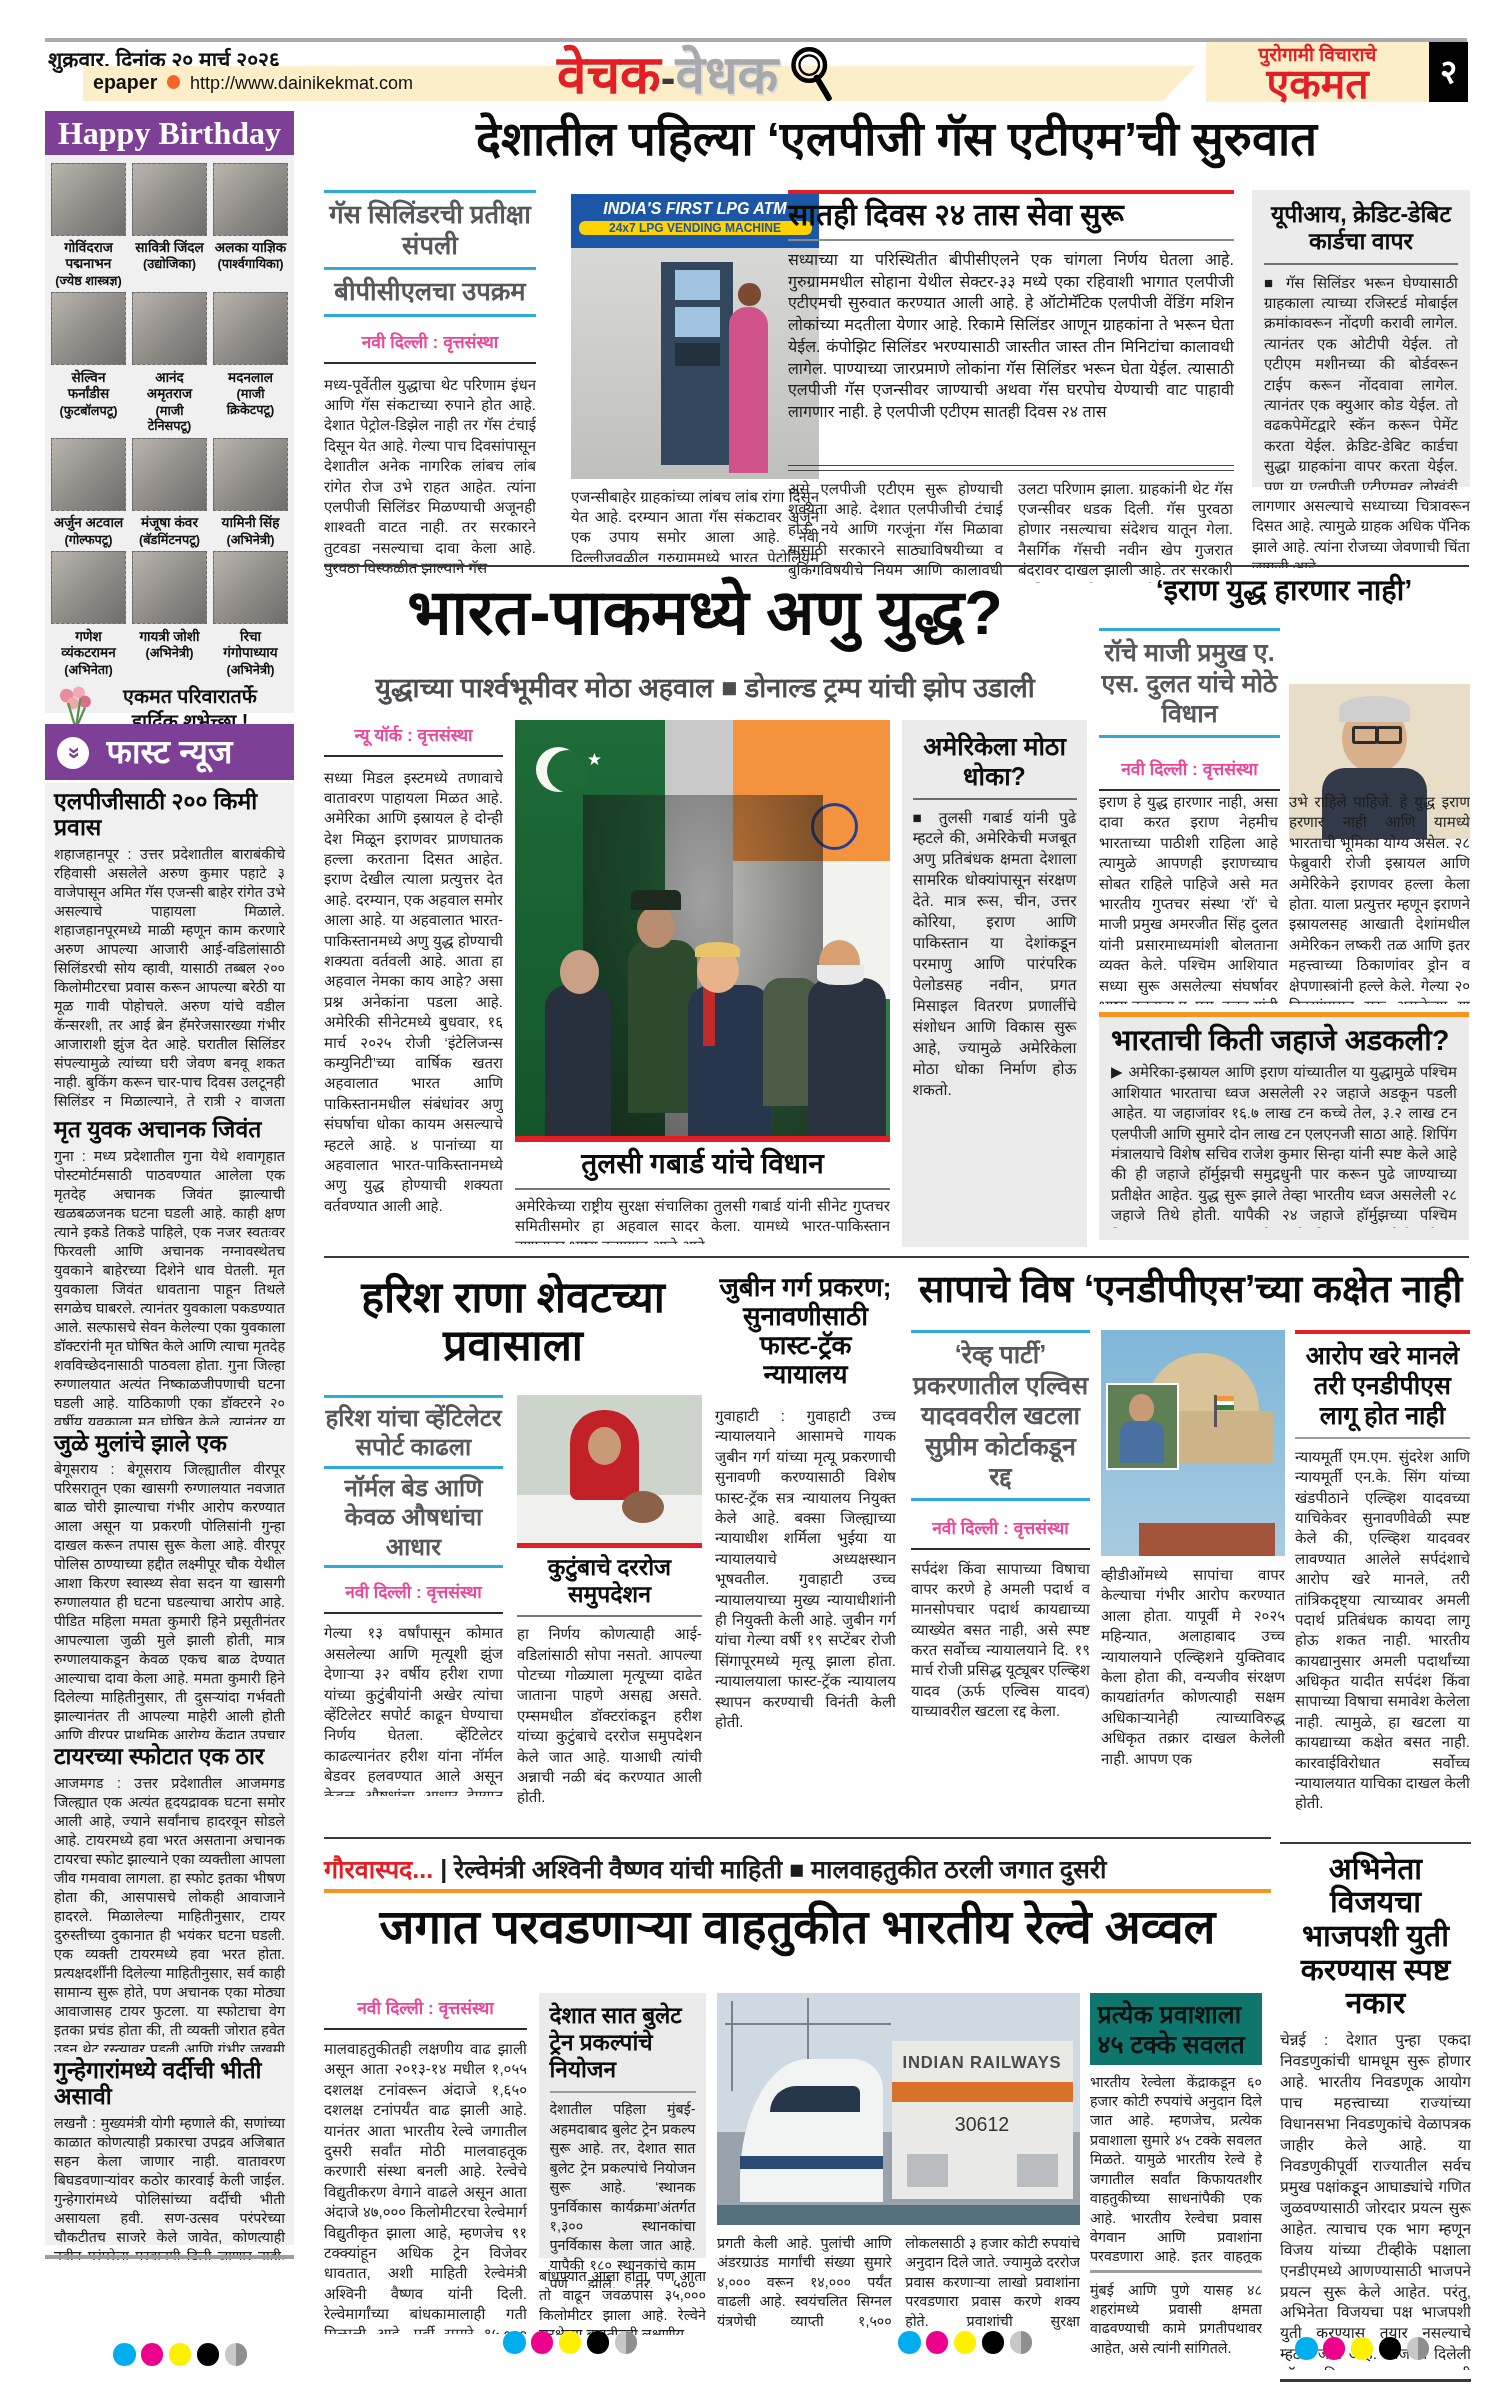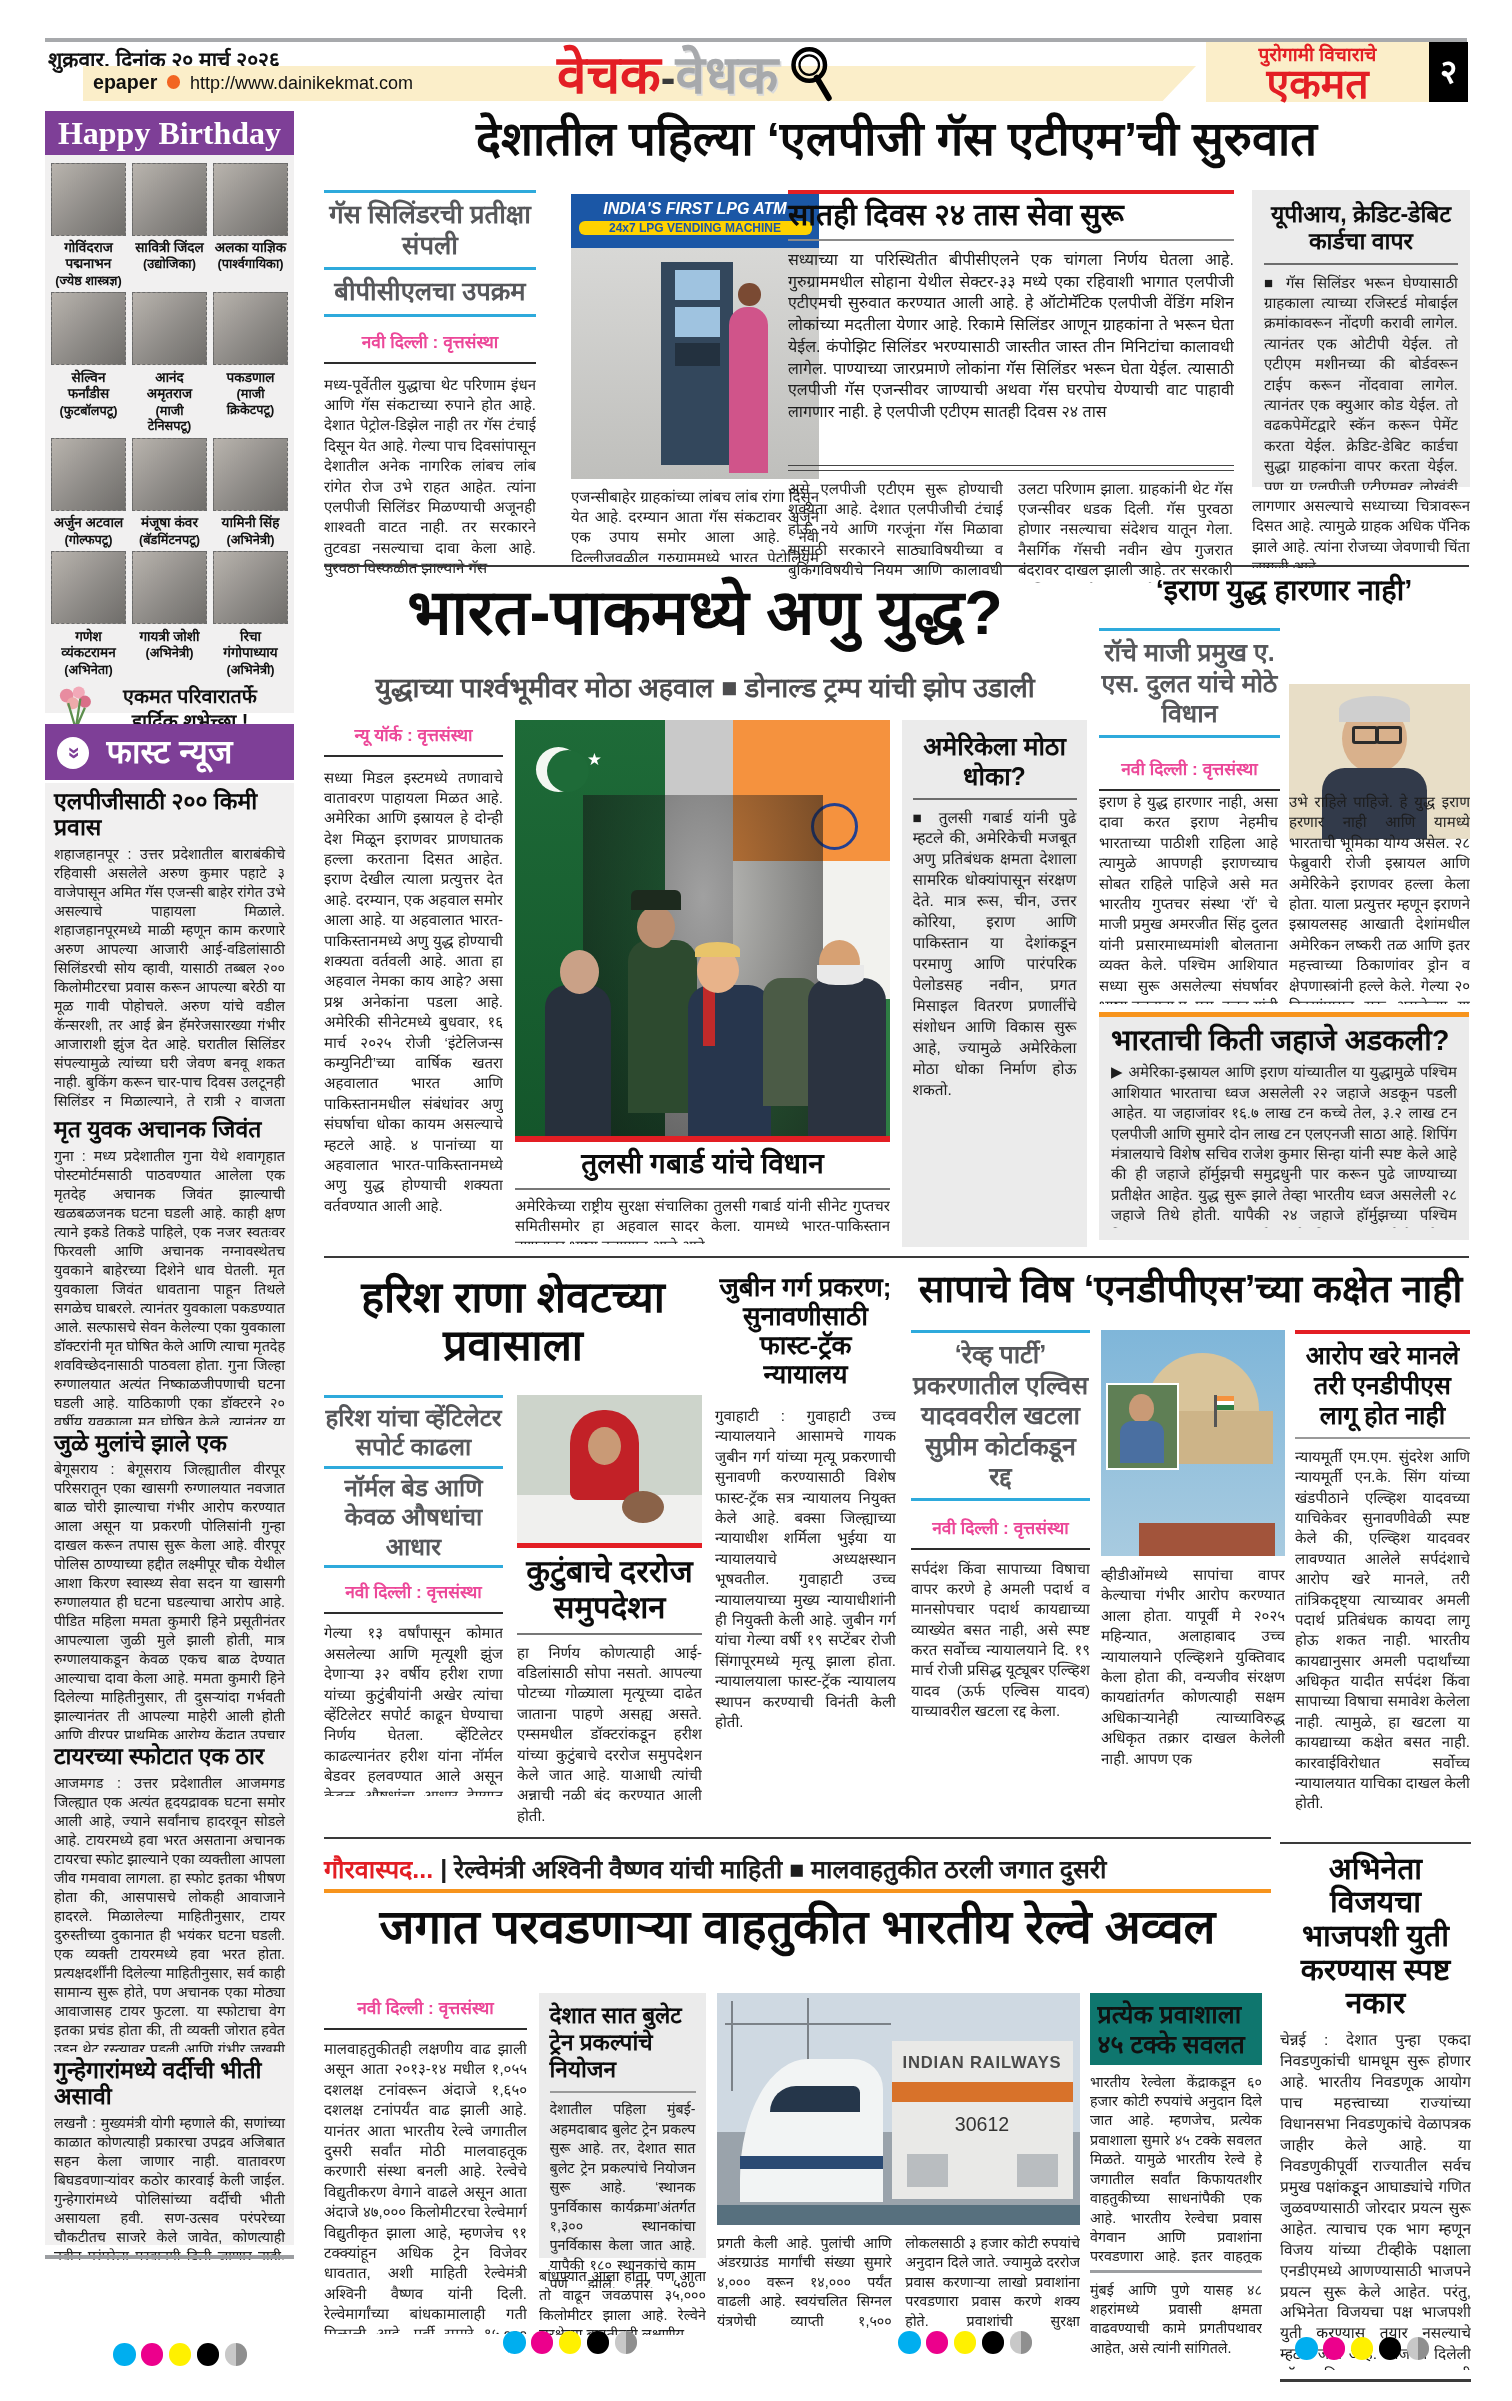--- a/index.html
+++ b/index.html
@@ -89,21 +89,21 @@
           <div class="bd-name">सेल्विन फर्नांडीस</div>
           <div class="bd-role">(फुटबॉलपटू)</div>
         </div>
       <div class="bd-cell">
           <div class="bd-photo"></div>
           <div class="bd-name">आनंद अमृतराज</div>
           <div class="bd-role">(माजी टेनिसपटू)</div>
         </div>
       <div class="bd-cell">
           <div class="bd-photo"></div>
-          <div class="bd-name">पकडणाल</div>
+          <div class="bd-name">मदनलाल</div>
           <div class="bd-role">(माजी क्रिकेटपटू)</div>
         </div>
       <div class="bd-cell">
           <div class="bd-photo"></div>
           <div class="bd-name">अर्जुन अटवाल</div>
           <div class="bd-role">(गोल्फपटू)</div>
         </div>
       <div class="bd-cell">
           <div class="bd-photo"></div>
           <div class="bd-name">मंजूषा कंवर</div>
@@ -308,21 +308,21 @@
     <div class="body-txt" style="height:173px;margin-top:9px;">गेल्या १३ वर्षांपासून कोमात असलेल्या आणि मृत्यूशी झुंज देणाऱ्या ३२ वर्षीय हरीश राणा यांच्या कुटुंबीयांनी अखेर त्यांचा व्हेंटिलेटर सपोर्ट काढून घेण्याचा निर्णय घेतला. व्हेंटिलेटर काढल्यानंतर हरीश यांना नॉर्मल बेडवर हलवण्यात आले असून केवळ औषधांचा आधार देण्यात येत आहे. त्यांची प्रकृती सध्या स्थिर आहे. त्यांच्यावर लक्ष ठेवण्यासाठी १० तज्ज्ञ डॉक्टरांचे</div>
   </div>
   <div class="abs" style="left:517px;top:1395px;width:185px;">
     <div class="ph" style="height:148px;background:#cdd4cb;">
       <div style="position:absolute;left:0;bottom:0;width:100%;height:48px;background:#f0f0ee;"></div>
       <div style="position:absolute;left:53px;top:15px;width:69px;height:90px;background:#c22127;border-radius:33px 33px 7.5px 7.5px;"></div>
       <div style="position:absolute;left:71px;top:32px;width:33px;height:38px;border-radius:50%;background:#c99a76;"></div>
       <div style="position:absolute;left:105px;bottom:19.6px;width:42px;height:32px;border-radius:50%;background:#8a6248;"></div>
     </div>
     <div style="height:5.3px;background:#e31e24;"></div>
-    <div class="caphead" style="font-size:31px;margin-top:6px;">कुटुंबाचे दररोज समुपदेशन</div>
+    <div class="caphead" style="font-size:23px;margin-top:6px;">कुटुंबाचे दररोज समुपदेशन</div>
     <div class="body-txt" style="height:193px;margin-top:7.5px;">हा निर्णय कोणत्याही आई-वडिलांसाठी सोपा नसतो. आपल्या पोटच्या गोळ्याला मृत्यूच्या दाढेत जाताना पाहणे असह्य असते. एम्समधील डॉक्टरांकडून हरीश यांच्या कुटुंबाचे दररोज समुपदेशन केले जात आहे. याआधी त्यांची अन्नाची नळी बंद करण्यात आली होती.</div>
   </div>
 
   <div class="abs" style="left:715px;top:1273px;width:181px;">
     <div class="hl" style="font-size:26px;">जुबीन गर्ग प्रकरण; सुनावणीसाठी फास्ट-ट्रॅक न्यायालय</div>
     <div class="body-txt" style="height:422px;margin-top:16.6px;">गुवाहाटी : गुवाहाटी उच्च न्यायालयाने आसामचे गायक जुबीन गर्ग यांच्या मृत्यू प्रकरणाची सुनावणी करण्यासाठी विशेष फास्ट-ट्रॅक सत्र न्यायालय नियुक्त केले आहे. बक्सा जिल्ह्याच्या न्यायाधीश शर्मिला भुईया या न्यायालयाचे अध्यक्षस्थान भूषवतील. गुवाहाटी उच्च न्यायालयाच्या मुख्य न्यायाधीशांनी ही नियुक्ती केली आहे. जुबीन गर्ग यांचा गेल्या वर्षी १९ सप्टेंबर रोजी सिंगापूरमध्ये मृत्यू झाला होता. न्यायालयाला फास्ट-ट्रॅक न्यायालय स्थापन करण्याची विनंती केली होती.</div>
   </div>
 
   <div class="abs hl" style="left:911px;top:1268px;width:559px;font-size:38px;">सापाचे विष ‘एनडीपीएस’च्या कक्षेत नाही</div>
   <div class="abs" style="left:911px;top:1330px;width:179px;">

